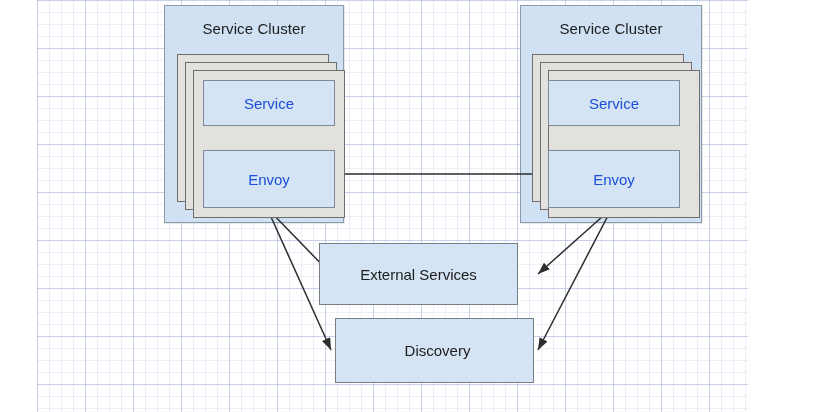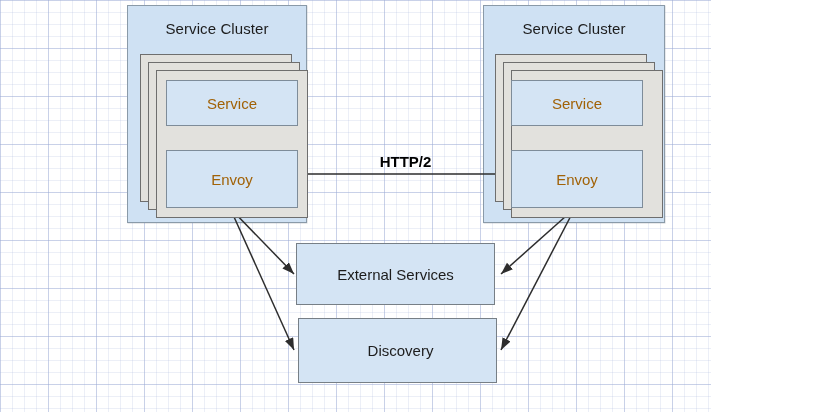--- a/index.html
+++ b/index.html
@@ -14,20 +14,21 @@
     background-color: #ffffff;
     background-image:
       linear-gradient(to right, rgba(160,175,215,0.20) 1px, transparent 1px),
       linear-gradient(to bottom, rgba(160,175,215,0.20) 1px, transparent 1px),
       linear-gradient(to right, rgba(150,165,210,0.42) 1px, transparent 1px),
       linear-gradient(to bottom, rgba(150,165,210,0.42) 1px, transparent 1px);
     background-size: 12px 12px, 12px 12px, 48px 48px, 48px 48px;
     background-position: 0 0, 0 0, 0 0, 0 0;
     overflow: hidden;
     font-family: "Liberation Sans", sans-serif;
+    margin-left: 37px;
   }
   .svg-layer {
     position: absolute;
     left: 0; top: 0;
     width: 840px;
     height: 412px;
     overflow: visible;
   }
   .node {
     position: absolute;
@@ -70,21 +71,21 @@
   
   .box {
     position: absolute;
     box-sizing: border-box;
     background: #d4e4f4;
     border: 1.4px solid #7e8c99;
     display: flex;
     align-items: center;
     justify-content: center;
     font-size: 15px;
-    color: #a16207;
+    color: #1d4ed8;
     z-index: 5;
   }
 
   
   .wide-box {
     position: absolute;
     box-sizing: border-box;
     background: #d4e4f4;
     border: 1.6px solid #777f86;
     display: flex;
@@ -136,21 +137,21 @@
   <div class="card card-mid" style="left:503px; top:62px; width:152px; height:148px;"></div>
   <div class="card card-top" style="left:511px; top:70px; width:152px; height:148px;"></div>
 
   <div class="box" style="left:511px; top:80px; width:132px; height:46px;">
     <span>Service</span>
   </div>
   <div class="box" style="left:511px; top:150px; width:132px; height:58px;">
     <span>Envoy</span>
   </div>
 
-  <div class="wide-box" style="left:296px; top:243px; width:199px; height:62px;">
+  <div class="wide-box" style="left:282px; top:243px; width:199px; height:62px;">
     <span>External Services</span>
   </div>
 
   <div class="wide-box" style="left:298px; top:318px; width:199px; height:65px;padding-left:6px;">
     <span>Discovery</span>
   </div>
 
   <svg class="svg-layer" viewBox="0 0 840 412" xmlns="http://www.w3.org/2000/svg">
     <defs>
       <marker id="arrow" markerWidth="9" markerHeight="9" refX="8" refY="3" orient="auto" markerUnits="strokeWidth">
@@ -189,16 +190,15 @@
       <line x1="575" y1="208" x2="501" y2="274" stroke="#2d2d2d" stroke-width="1.5" marker-end="url(#arrow)"></line>
       <circle cx="575" cy="208" r="2.6" fill="#2d2d2d"></circle>
     </g>
 
     <g>
       <line x1="575" y1="208" x2="501" y2="350" stroke="#2d2d2d" stroke-width="1.5" marker-end="url(#arrow)"></line>
     </g>
   </svg>
 
   <div class="proto-label" style="left:318px; top:152px; width:175px;">
-    <div>HTTP/2</div>
   </div>
 
 </div>
 
 </body></html>

